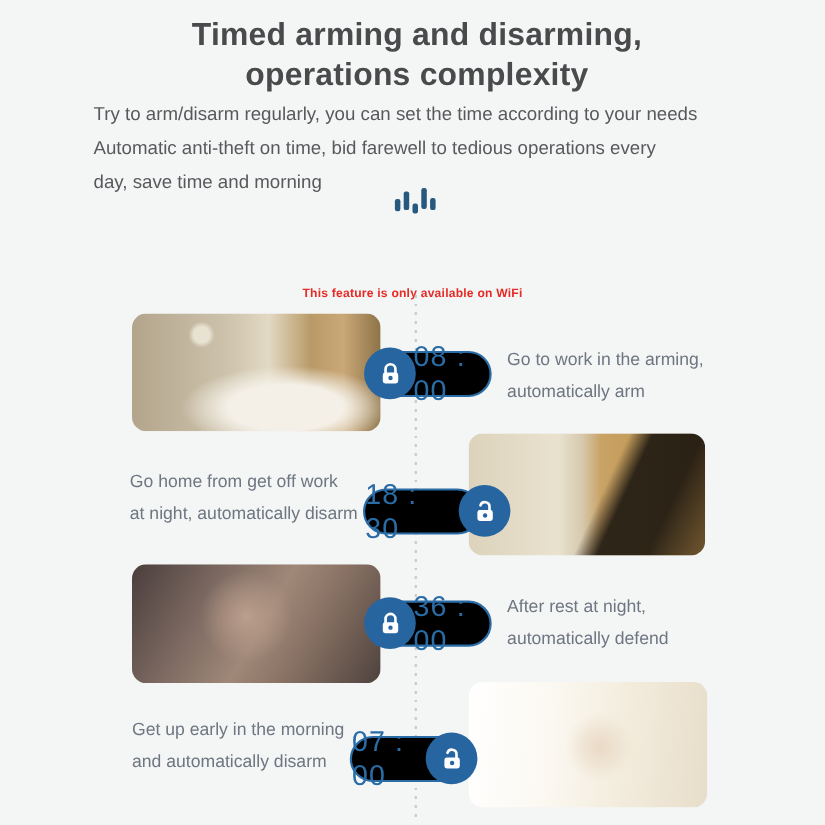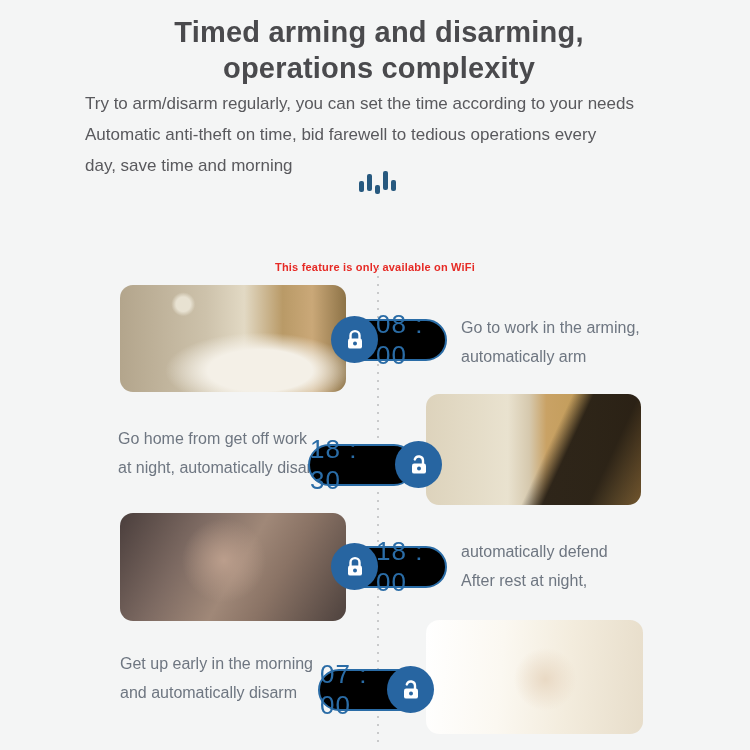--- a/index.html
+++ b/index.html
@@ -79,21 +79,21 @@
   .badge-pill{
     box-sizing:border-box;height:42px;width:107px;
     background:#000000;border:2.5px solid #2a6ca6;border-radius:22px;
     display:flex;align-items:center;justify-content:center;
     color:#2a6ca6;font-size:26px;letter-spacing:1px;z-index:2;
   }
   .lock-left .badge-pill{margin-left:-38px;padding-left:34px;}
   .lock-right .badge-circle{margin-left:-38px;}
   .lock-right .badge-pill{padding-right:34px;}
   .badge-1{left:331px;top:316px;}
-  .badge-2{left:308px;top:441px;gap:18px;}
+  .badge-2{left:330px;top:441px;gap:18px;}
   .badge-3{left:331px;top:543px;}
   .badge-4{left:318px;top:666px;}
 
   
   .desc{position:absolute;font-size:16px;line-height:29px;color:#6e7681;z-index:2;}
   .desc-1{left:461px;top:313px;}
   .desc-2{left:118px;top:424px;}
   .desc-3{left:461px;top:537px;}
   .desc-4{left:120px;top:649px;}
 </style>
@@ -159,25 +159,25 @@
 
   <div class="photo photo-sleeping"></div>
   <div class="time-badge lock-left badge-3">
     <span class="badge-circle">
       <svg width="24" height="24" viewBox="0 0 24 24">
         <path d="M7.5 11 V7.6 a4.5 4.5 0 0 1 9 0 V11" fill="none" stroke="#ffffff" stroke-width="2.4" stroke-linecap="round"></path>
         <rect x="5" y="10.6" width="14" height="10" rx="2.2" fill="#ffffff"></rect>
         <circle cx="12" cy="15.6" r="2" fill="#2765a1"></circle>
       </svg>
     </span>
-    <span class="badge-pill">18 : 00</span>
+    <span class="badge-pill">36 : 00</span>
   </div>
   <div class="desc desc-3">
+    <div>After rest at night,</div>
     <div>automatically defend</div>
-    <div>After rest at night,</div>
   </div>
 
   <div class="desc desc-4">
     <div>Get up early in the morning</div>
     <div>and automatically disarm</div>
   </div>
   <div class="time-badge lock-right badge-4">
     <span class="badge-pill">07 : 00</span>
     <span class="badge-circle">
       <svg width="24" height="24" viewBox="0 0 24 24">

